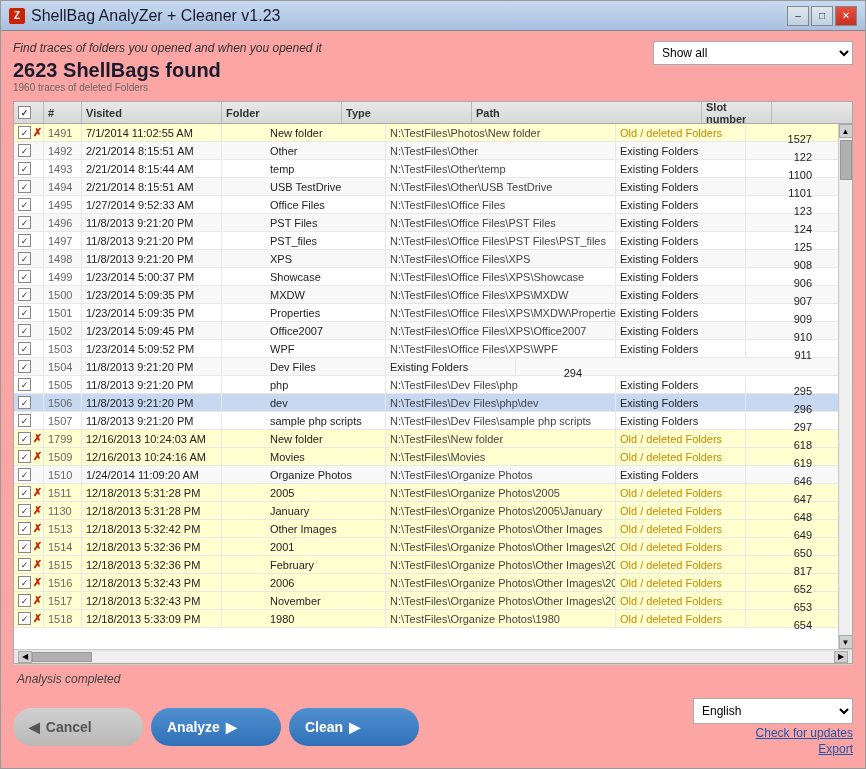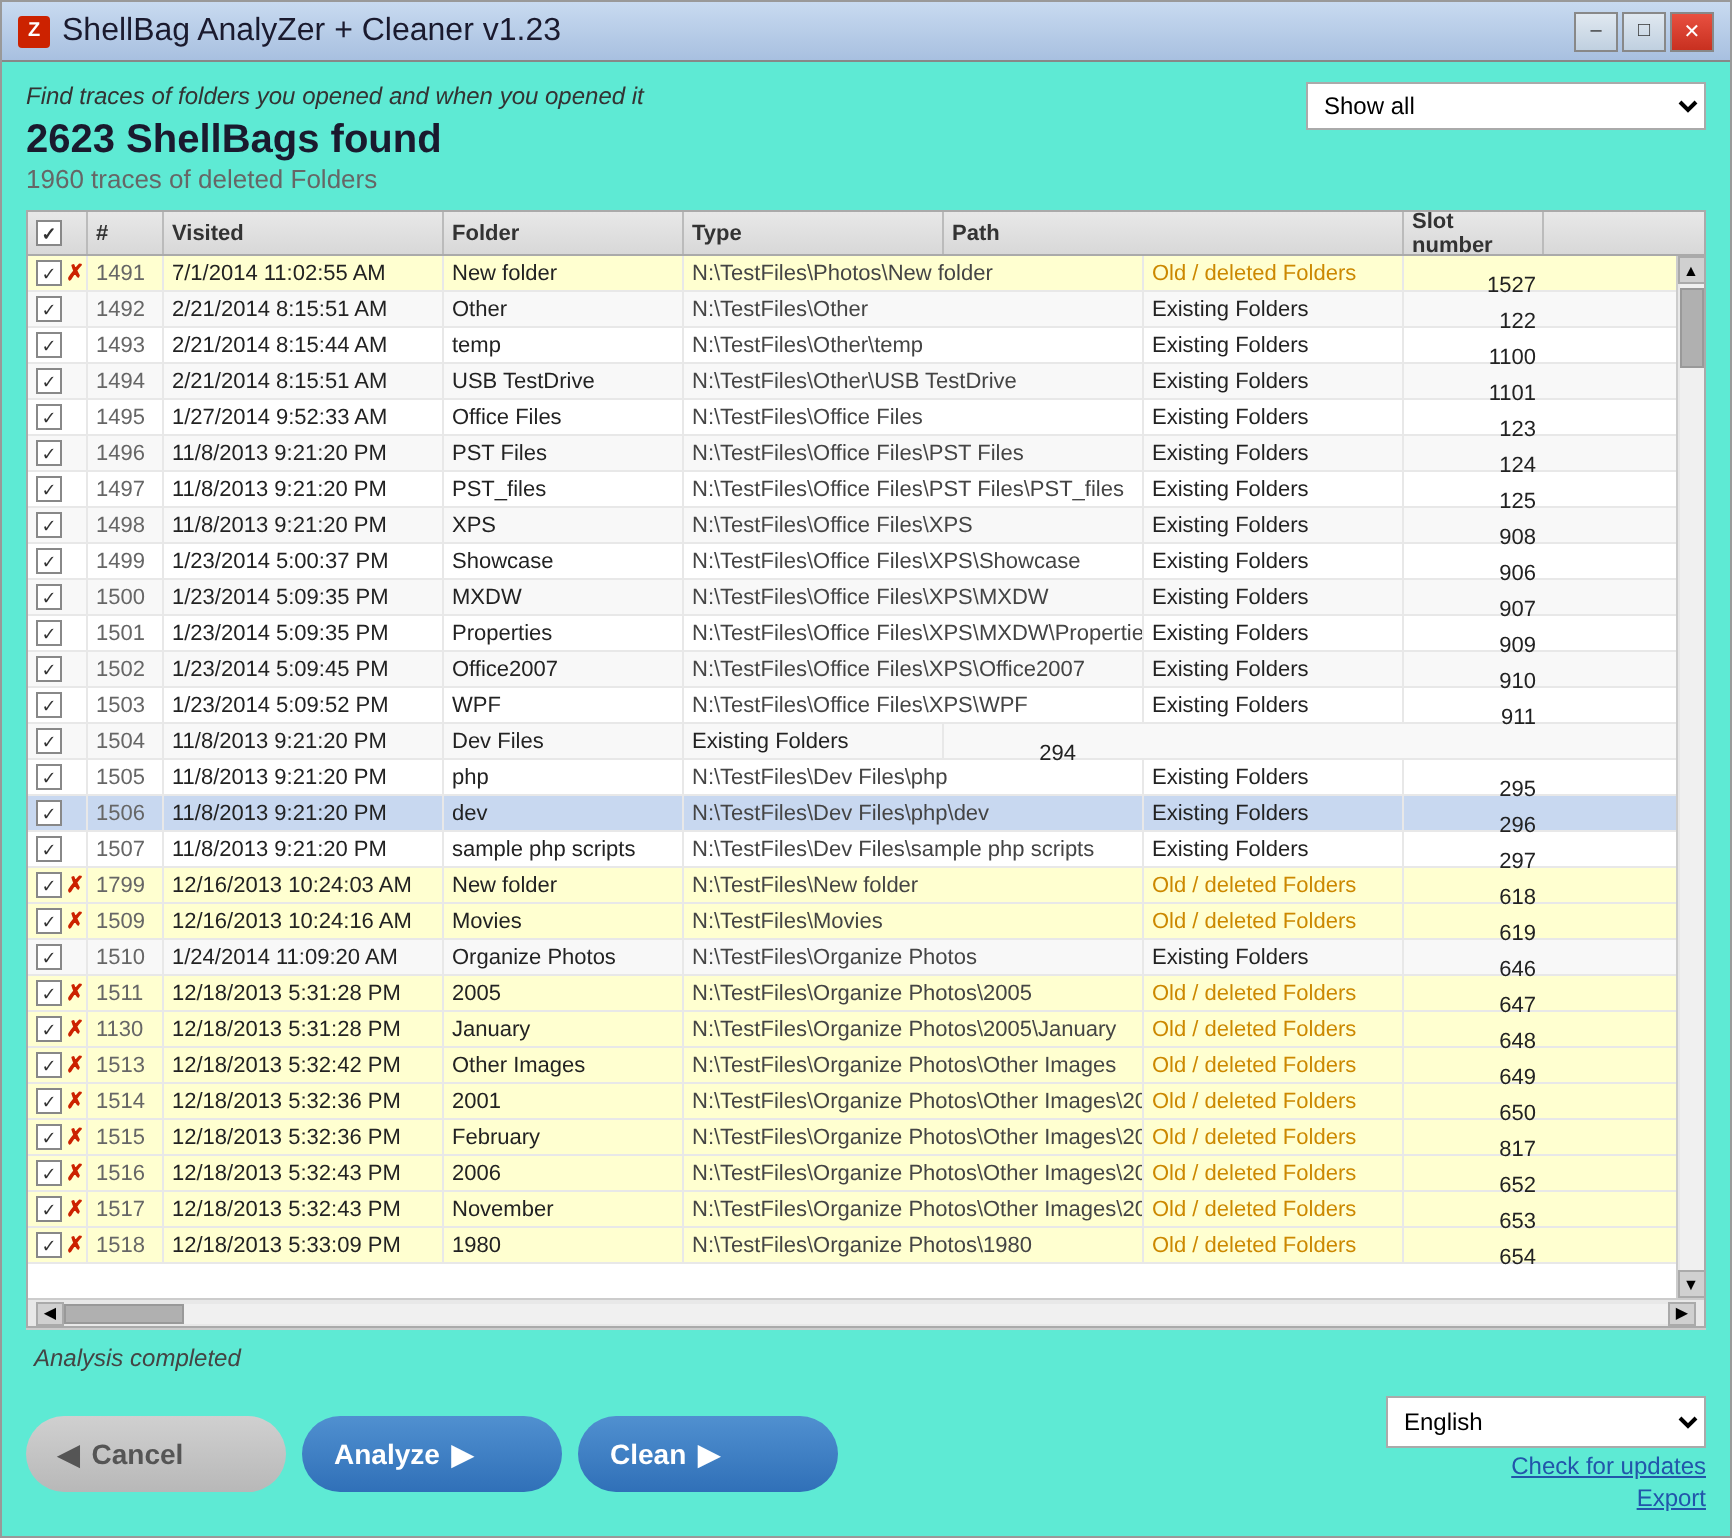--- a/index.html
+++ b/index.html
@@ -63,21 +63,21 @@
     }
     .title-btn.close {
       background: linear-gradient(to bottom, #e85040, #c83020);
       color: white;
     }
     .content {
       flex: 1;
       display: flex;
       flex-direction: column;
       padding: 10px 12px 8px 12px;
-      background: #5eead4;
+      background: #fca5a5;
     }
     .header-section {
       display: flex;
       align-items: flex-start;
       justify-content: space-between;
       margin-bottom: 8px;
     }
     .header-left {
       flex: 1;
     }
@@ -86,21 +86,21 @@
       color: #333;
       font-style: italic;
       margin-bottom: 4px;
     }
     .header-count {
       font-size: 20px;
       font-weight: bold;
       color: #1a1a2e;
     }
     .header-sub {
-      font-size: 13px;
+      font-size: 10px;
       color: #666;
     }
     .header-right {
       display: flex;
       align-items: center;
     }
     .filter-select {
       width: 200px;
       height: 24px;
       border: 1px solid #aaa;
@@ -166,21 +166,21 @@
       height: 100%;
       display: flex;
       align-items: center;
       overflow: hidden;
       white-space: nowrap;
     }
     .td:last-child { border-right: none; }
     .td-check { width: 30px; min-width: 30px; }
     .td-num { width: 38px; min-width: 38px; color: #666; }
     .td-visited { width: 140px; min-width: 140px; }
-    .td-folder { width: 120px; min-width: 120px; font-weight: 500; }
+    .td-folder { width: 120px; min-width: 120px; font-weight: 500; margin-left: 44px; }
     .td-path { width: 230px; min-width: 230px; color: #444; }
     .td-type { width: 130px; min-width: 130px; }
     .td-slot { width: 70px; min-width: 70px; text-align: center; justify-content: flex-end; margin-top: 12px; }
     .check-cell {
       display: flex;
       align-items: center;
       gap: 2px;
     }
     .cb {
       width: 13px;

